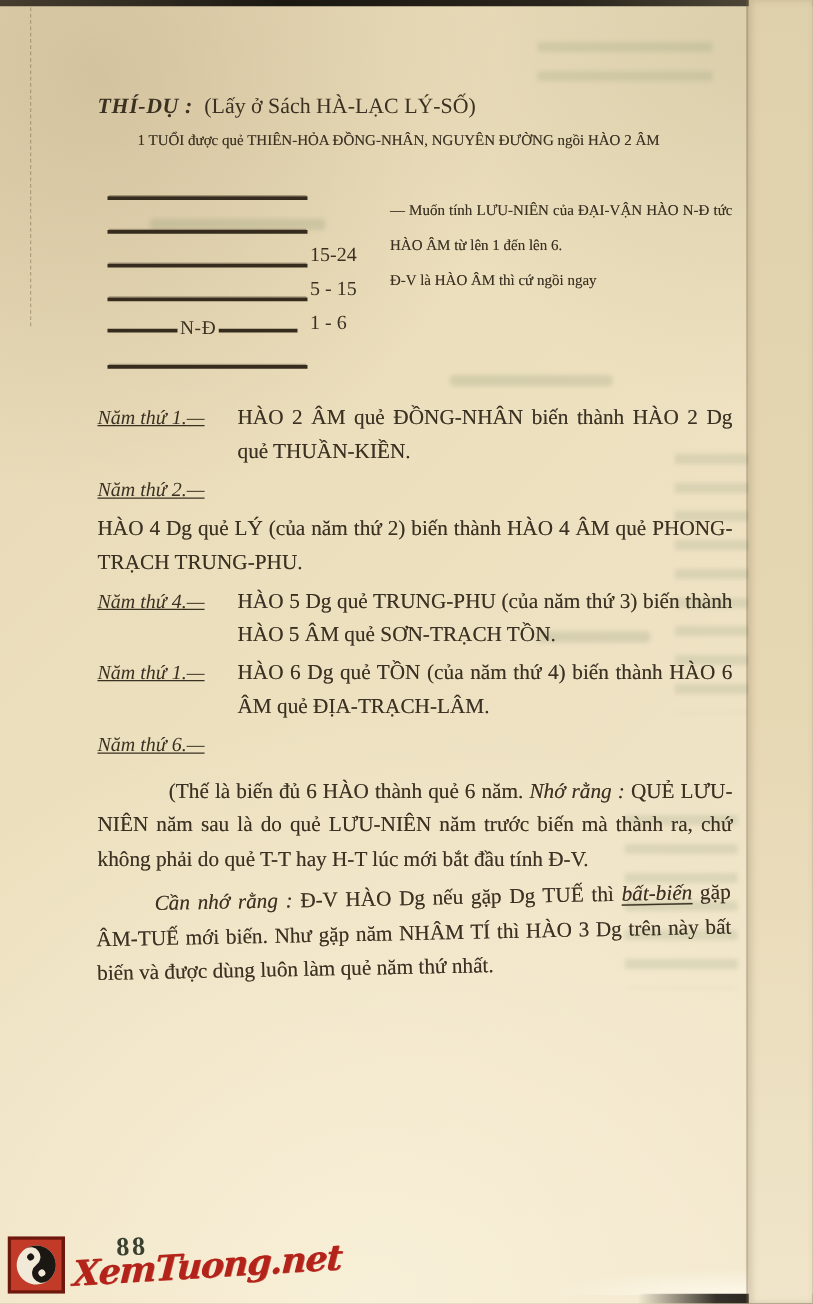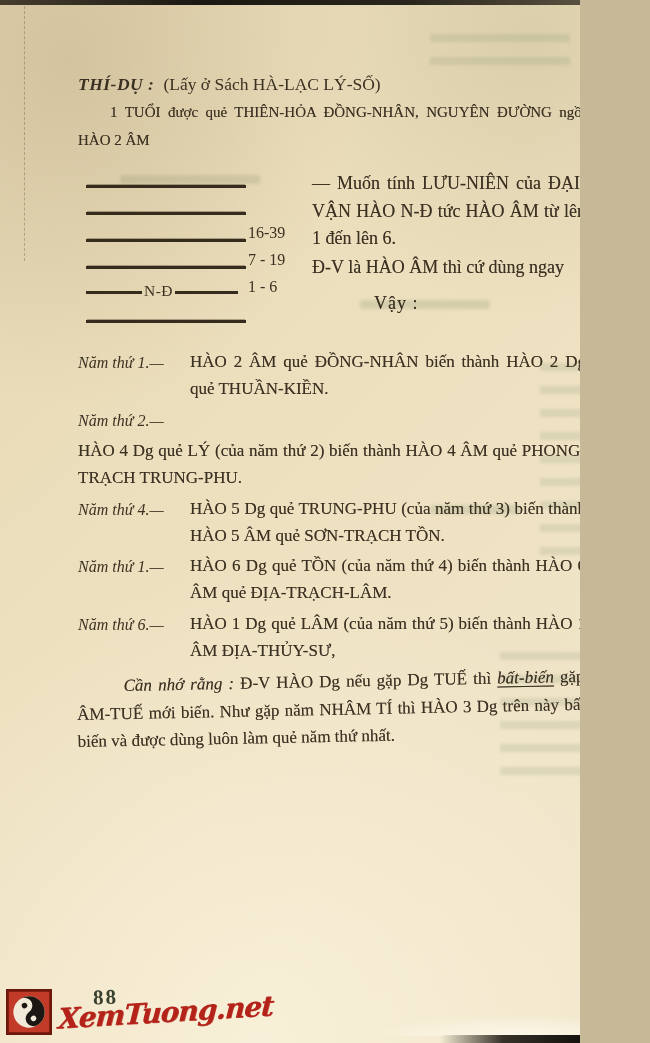--- a/index.html
+++ b/index.html
@@ -1,18 +1,18 @@
 <!DOCTYPE html>
 <html><head>
 <meta charset="utf-8">
 <style>
   html,body{margin:0;padding:0;}
   body{width:650px;height:1043px;overflow:hidden;background:#c7b998;}
   .page{
-    position:relative;width:580px;height:1043px;overflow:hidden;
+    position:relative;width:650px;height:1043px;overflow:hidden;
     font-family:"Liberation Serif","DejaVu Serif",serif;
     color:#3b3122;
     background:
       radial-gradient(90% 60% at 12% 6%, rgba(160,138,100,.28), transparent 55%),
       radial-gradient(70% 45% at 92% 4%, rgba(158,150,110,.22), transparent 60%),
       radial-gradient(120% 70% at 45% 100%, rgba(255,249,230,.55), transparent 65%),
       linear-gradient(135deg,#e6d7b3 0%,#ecdfbd 38%,#efe3c5 68%,#f1e6cb 100%);
   }
   .page *{box-sizing:border-box;}
   
@@ -28,40 +28,40 @@
     background:linear-gradient(to left,#15120d,#15120dd9 55%,transparent);}
   .left-crease{position:absolute;left:24px;top:6px;height:255px;width:0;
     border-left:1px dashed rgba(95,78,50,.35);}
   .ghost{position:absolute;filter:blur(1.6px);pointer-events:none;
     background:repeating-linear-gradient(0deg,transparent 0 15px,rgba(120,138,104,.17) 15px 23px);}
   .ghost.bar{background:rgba(118,136,102,.20);height:9px;border-radius:3px;}
   
   .content{position:absolute;left:78px;top:70px;width:508px;}
   .title{margin:0;font-size:17.5px;line-height:28px;}
   .title i{font-weight:bold;margin-right:9px;letter-spacing:.5px;}
-  .intro{margin:0;font-size:15px;line-height:28px;text-indent:32px;text-align:justify;}
+  .intro{margin:0;font-size:12px;line-height:28px;text-indent:32px;text-align:justify;}
   .para,.intro,.year-text,.hex-text p{text-shadow:0 0 .5px rgba(59,50,36,.55);}
   
   .hexblock{display:flex;margin-top:16px;margin-bottom:14px;}
   .hex-col{flex:0 0 230px;padding-top:2px;}
   .hex-row{position:relative;height:27px;}
   .hex-line{position:absolute;left:8px;top:13px;width:160px;border-top:3px solid #362c1e;}
   .hex-line.seg-look{box-shadow:0 -2px 0 -1px rgba(54,44,30,.35);}
   .hex-broken{position:absolute;left:8px;top:2px;width:152px;display:flex;align-items:center;justify-content:center;}
   .hex-broken .seg{border-top:3px solid #362c1e;flex:1;margin-top:2px;}
   .hex-broken .seg.l{max-width:56px;}
   .hex-nd{font-size:15.5px;padding:0 2px;letter-spacing:.5px;white-space:nowrap;}
   .hex-age{position:absolute;left:170px;top:-2px;font-size:16px;white-space:nowrap;}
-  .hex-text{flex:1;padding-left:4px;font-size:18px;line-height:27.5px;}
+  .hex-text{flex:1;padding-left:4px;font-size:12px;line-height:27.5px;margin-top:13px;}
   .hex-text p{margin:0;text-align:justify;}
   .hex-text .note2{margin-top:1px;}
   .hex-text .vay{margin-top:9px;margin-left:62px;letter-spacing:1px;}
   
   .year-item{display:flex;margin-bottom:3.5px;}
-  .year-label{flex:0 0 112px;font-style:italic;font-size:16px;line-height:27px;padding-top:1px;white-space:nowrap;}
+  .year-label{flex:0 0 112px;font-style:italic;font-size:16px;line-height:27px;padding-top:1px;white-space:nowrap;text-decoration:underline;}
   .year-text{flex:1;font-size:17px;line-height:27px;text-align:justify;}
   
   .para{margin:0 0 2px;font-size:17px;line-height:27.5px;text-align:justify;}
   .para.gap-top{margin-top:9px;}
   .indent-lg{text-indent:57px;}
   .indent-md{text-indent:47px;}
   .indent-sm{text-indent:40px;}
   .hand{font-style:italic;}
   .u{font-style:italic;text-decoration:underline;text-underline-offset:3px;}
   .tilt{transform:rotate(-1.15deg);transform-origin:0 100%;}
@@ -98,42 +98,41 @@
     <div class="hexblock">
       <div class="hex-col">
         <div class="hex-row">
             <div class="hex-line seg-look"></div>
           </div>
         <div class="hex-row">
             <div class="hex-line seg-look"></div>
           </div>
         <div class="hex-row">
           <div class="hex-line seg-look"></div>
-          <span class="hex-age">16-39</span>
+          <span class="hex-age">15-24</span>
         </div>
         <div class="hex-row">
           <div class="hex-line seg-look"></div>
-          <span class="hex-age">7 - 19</span>
+          <span class="hex-age">5 - 15</span>
         </div>
         <div class="hex-row">
           <div class="hex-broken">
             <span class="seg l"></span>
             <span class="hex-nd">N-Đ</span>
             <span class="seg"></span>
           </div>
           <span class="hex-age">1 - 6</span>
         </div>
         <div class="hex-row">
             <div class="hex-line seg-look"></div>
           </div>
       </div>
       <div class="hex-text">
         <p>— Muốn tính LƯU-NIÊN của ĐẠI-VẬN HÀO N-Đ tức HÀO ÂM từ lên 1 đến lên 6.</p>
-        <p class="note2">Đ-V là HÀO ÂM thì cứ dùng ngay</p>
-        <p class="vay">Vậy :</p>
+        <p class="note2">Đ-V là HÀO ÂM thì cứ ngồi ngay</p>
       </div>
     </div>
 
     <div>
       <div class="year-item">
         <span class="year-label">Năm thứ 1.—</span>
         <span class="year-text">HÀO 2 ÂM quẻ ĐỒNG-NHÂN biến thành HÀO 2 Dg quẻ THUẦN-KIỀN.</span>
       </div>
       <div class="year-item">
         <span class="year-label">Năm thứ 2.—</span>
@@ -144,24 +143,24 @@
       <div class="year-item">
         <span class="year-label">Năm thứ 4.—</span>
         <span class="year-text">HÀO 5 Dg quẻ TRUNG-PHU (của năm thứ 3) biến thành HÀO 5 ÂM quẻ SƠN-TRẠCH TỒN.</span>
       </div>
       <div class="year-item">
         <span class="year-label">Năm thứ 1.—</span>
         <span class="year-text">HÀO 6 Dg quẻ TỒN (của năm thứ 4) biến thành HÀO 6 ÂM quẻ ĐỊA-TRẠCH-LÂM.</span>
       </div>
       <div class="year-item">
         <span class="year-label">Năm thứ 6.—</span>
-        <span class="year-text">HÀO 1 Dg quẻ LÂM (của năm thứ 5) biến thành HÀO 1 ÂM ĐỊA-THỦY-SƯ,</span>
       </div>
     </div>
 
+    <p class="para indent-lg gap-top"><span>(Thế là biến đủ 6 HÀO thành quẻ 6 năm. </span><span class="hand">Nhớ rằng :</span><span> QUẺ LƯU-NIÊN năm sau là do quẻ LƯU-NIÊN năm trước biến mà thành ra, chứ không phải do quẻ T-T hay H-T lúc mới bắt đầu tính Đ-V.</span></p>
 
 
 
     <p class="para indent-md gap-top tilt"><span class="hand">Cần nhớ rằng :</span><span> Đ-V HÀO Dg nếu gặp Dg TUẾ thì </span><span class="u">bất-biến</span><span> gặp ÂM-TUẾ mới biến. Như gặp năm NHÂM TÍ thì HÀO 3 Dg trên này bất biến và được dùng luôn làm quẻ năm thứ nhất.</span></p>
 
   </div>
 
   <div class="page-num">88</div>
 
   <div class="watermark">

